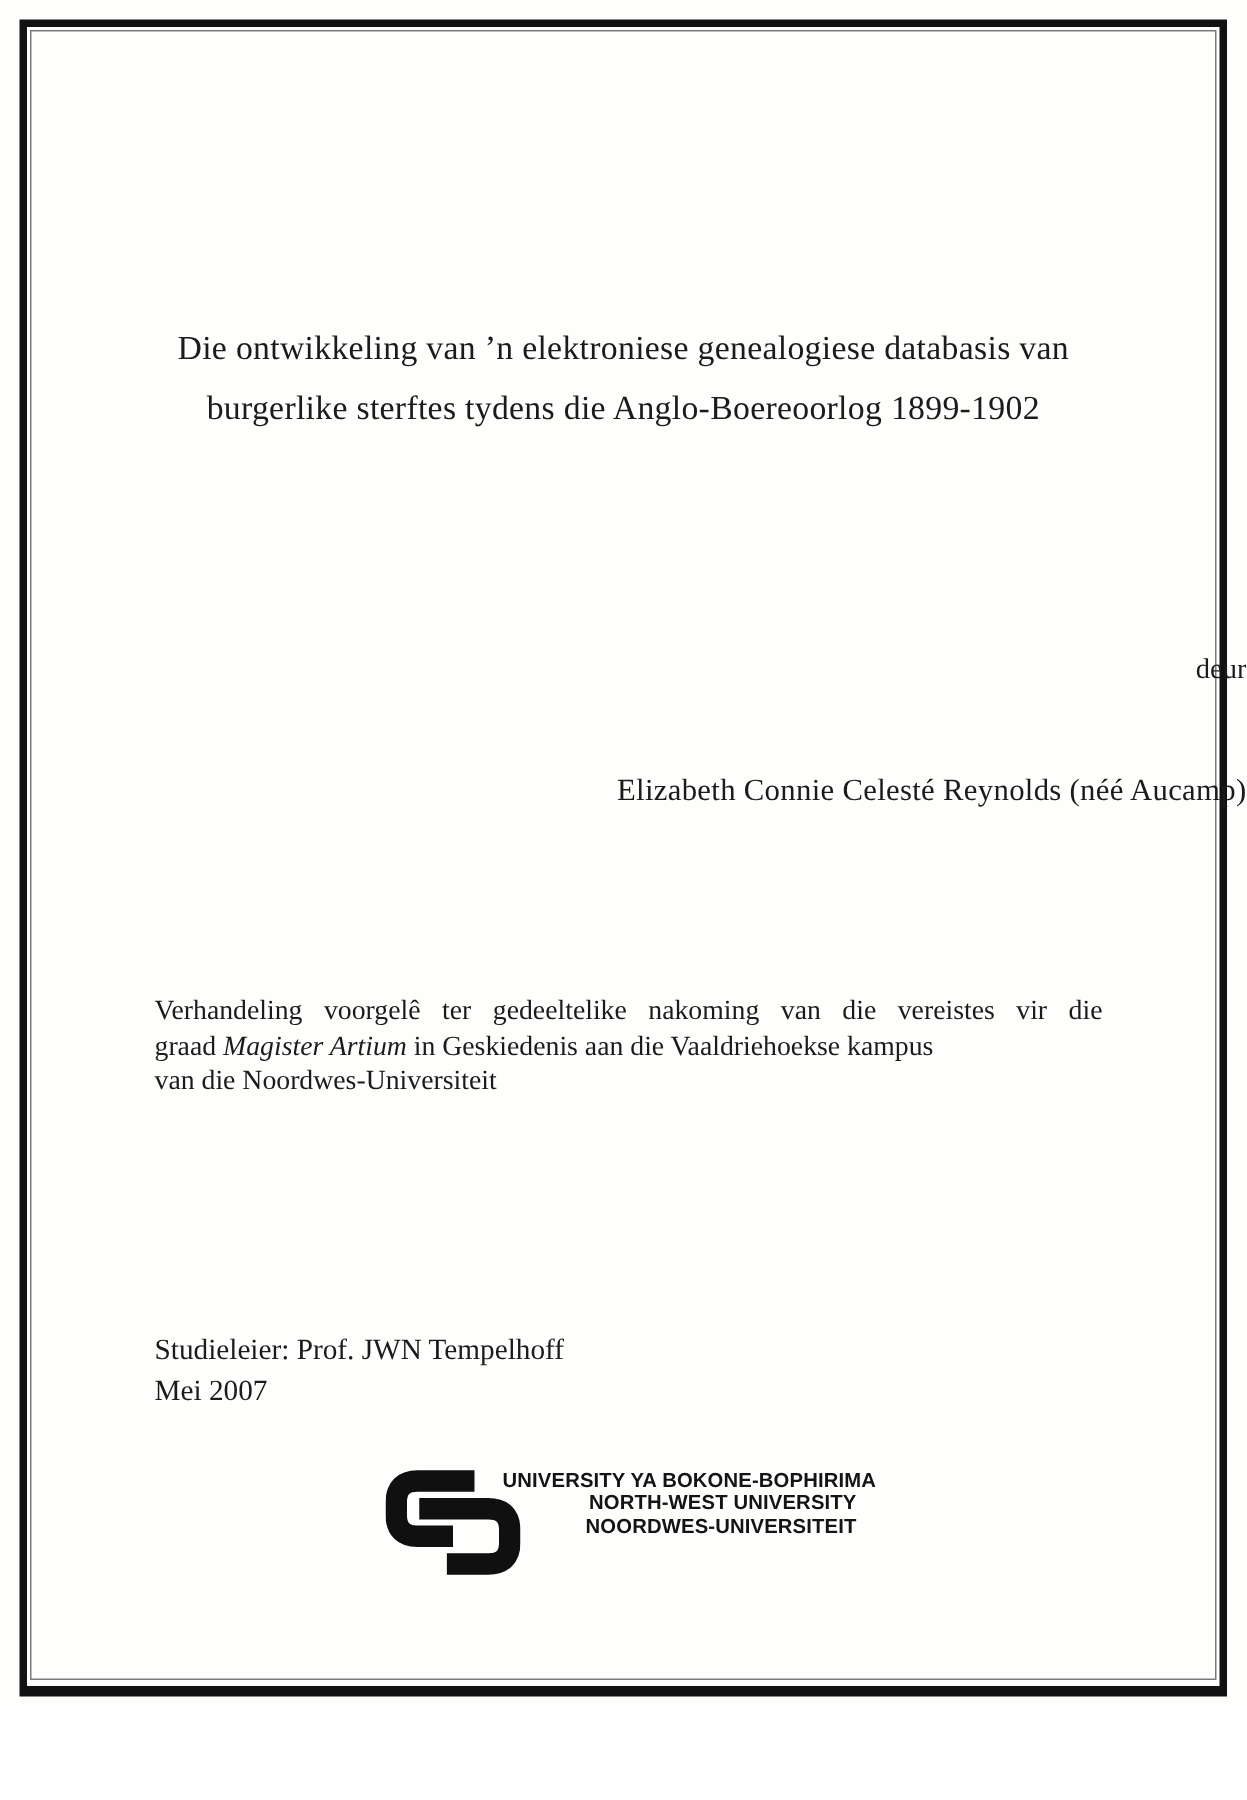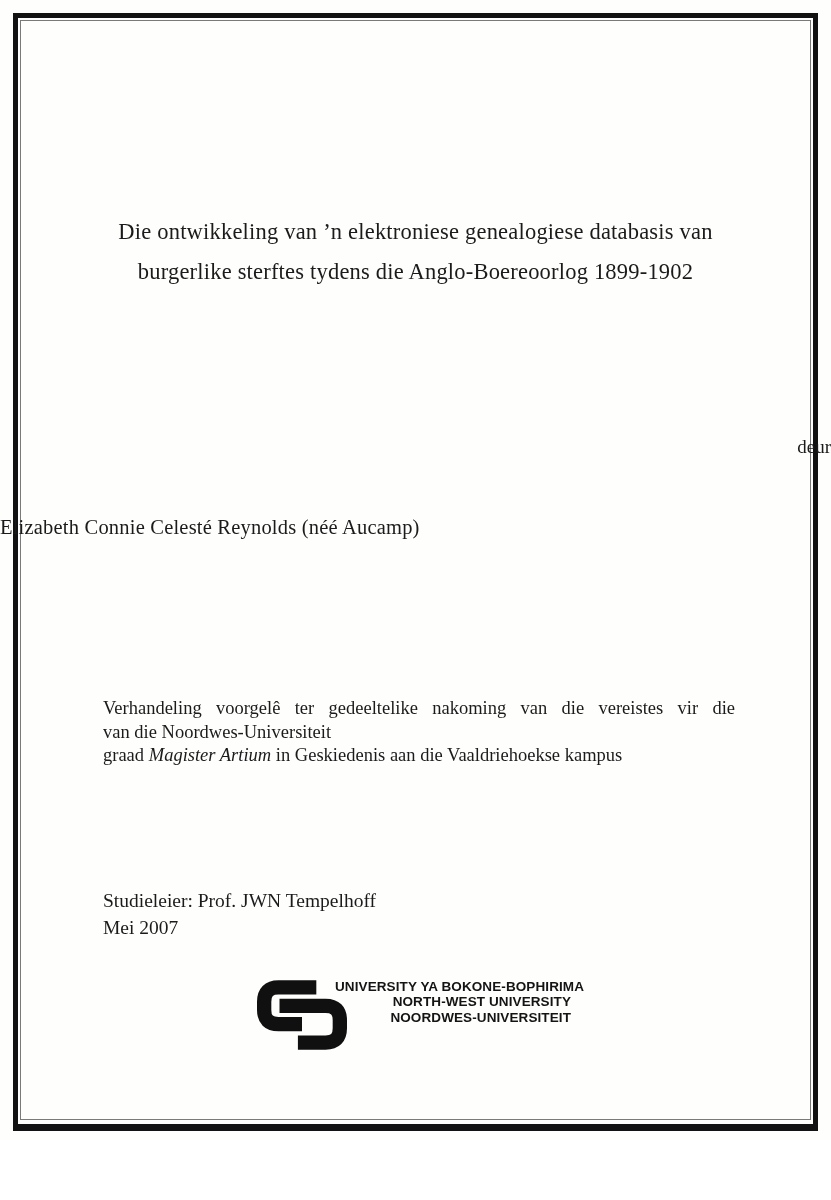--- a/index.html
+++ b/index.html
@@ -41,36 +41,35 @@
   }
   .byline {
     position: absolute;
     left: 0; right: 0; top: 436px;
     text-align: right;
     font-size: 19px;
   }
   .author {
     position: absolute;
     left: 0; right: 0; top: 516px;
-    text-align: left;
+    text-align: right;
     font-size: 20.5px;
     letter-spacing: 0.2px;
   }
   .statement {
     position: absolute;
     left: 103px; top: 663px;
     width: 632px;
     font-size: 18.5px;
     line-height: 23.6px;
     text-align: left;
   }
   .justify-line {
     text-align: justify;
     text-align-last: justify;
-    margin-top: 34px;
   }
   .statement em {
     font-style: italic;
   }
   .supervisor-block {
     position: absolute;
     left: 103px; top: 887px;
     font-size: 19.5px;
     line-height: 27px;
   }
@@ -109,22 +108,22 @@
     <div>Die ontwikkeling van ’n elektroniese genealogiese databasis van</div>
     <div>burgerlike sterftes tydens die Anglo-Boereoorlog 1899-1902</div>
   </div>
 
   <div class="byline">deur</div>
 
   <div class="author">Elizabeth Connie Celesté Reynolds (néé Aucamp)</div>
 
   <div class="statement">
     <div class="justify-line">Verhandeling voorgelê ter gedeeltelike nakoming van die vereistes vir die</div>
+    <div><span>graad </span><em>Magister Artium</em><span> in Geskiedenis aan die Vaaldriehoekse kampus</span></div>
     <div>van die Noordwes-Universiteit</div>
-    <div><span>graad </span><em>Magister Artium</em><span> in Geskiedenis aan die Vaaldriehoekse kampus</span></div>
   </div>
 
   <div class="supervisor-block">
     <div>Studieleier: Prof. JWN Tempelhoff</div>
     <div>Mei 2007</div>
   </div>
 
   <div class="logo">
     <svg class="logo-mark" width="90" height="74" viewBox="0 0 88 72" aria-hidden="true">
 

